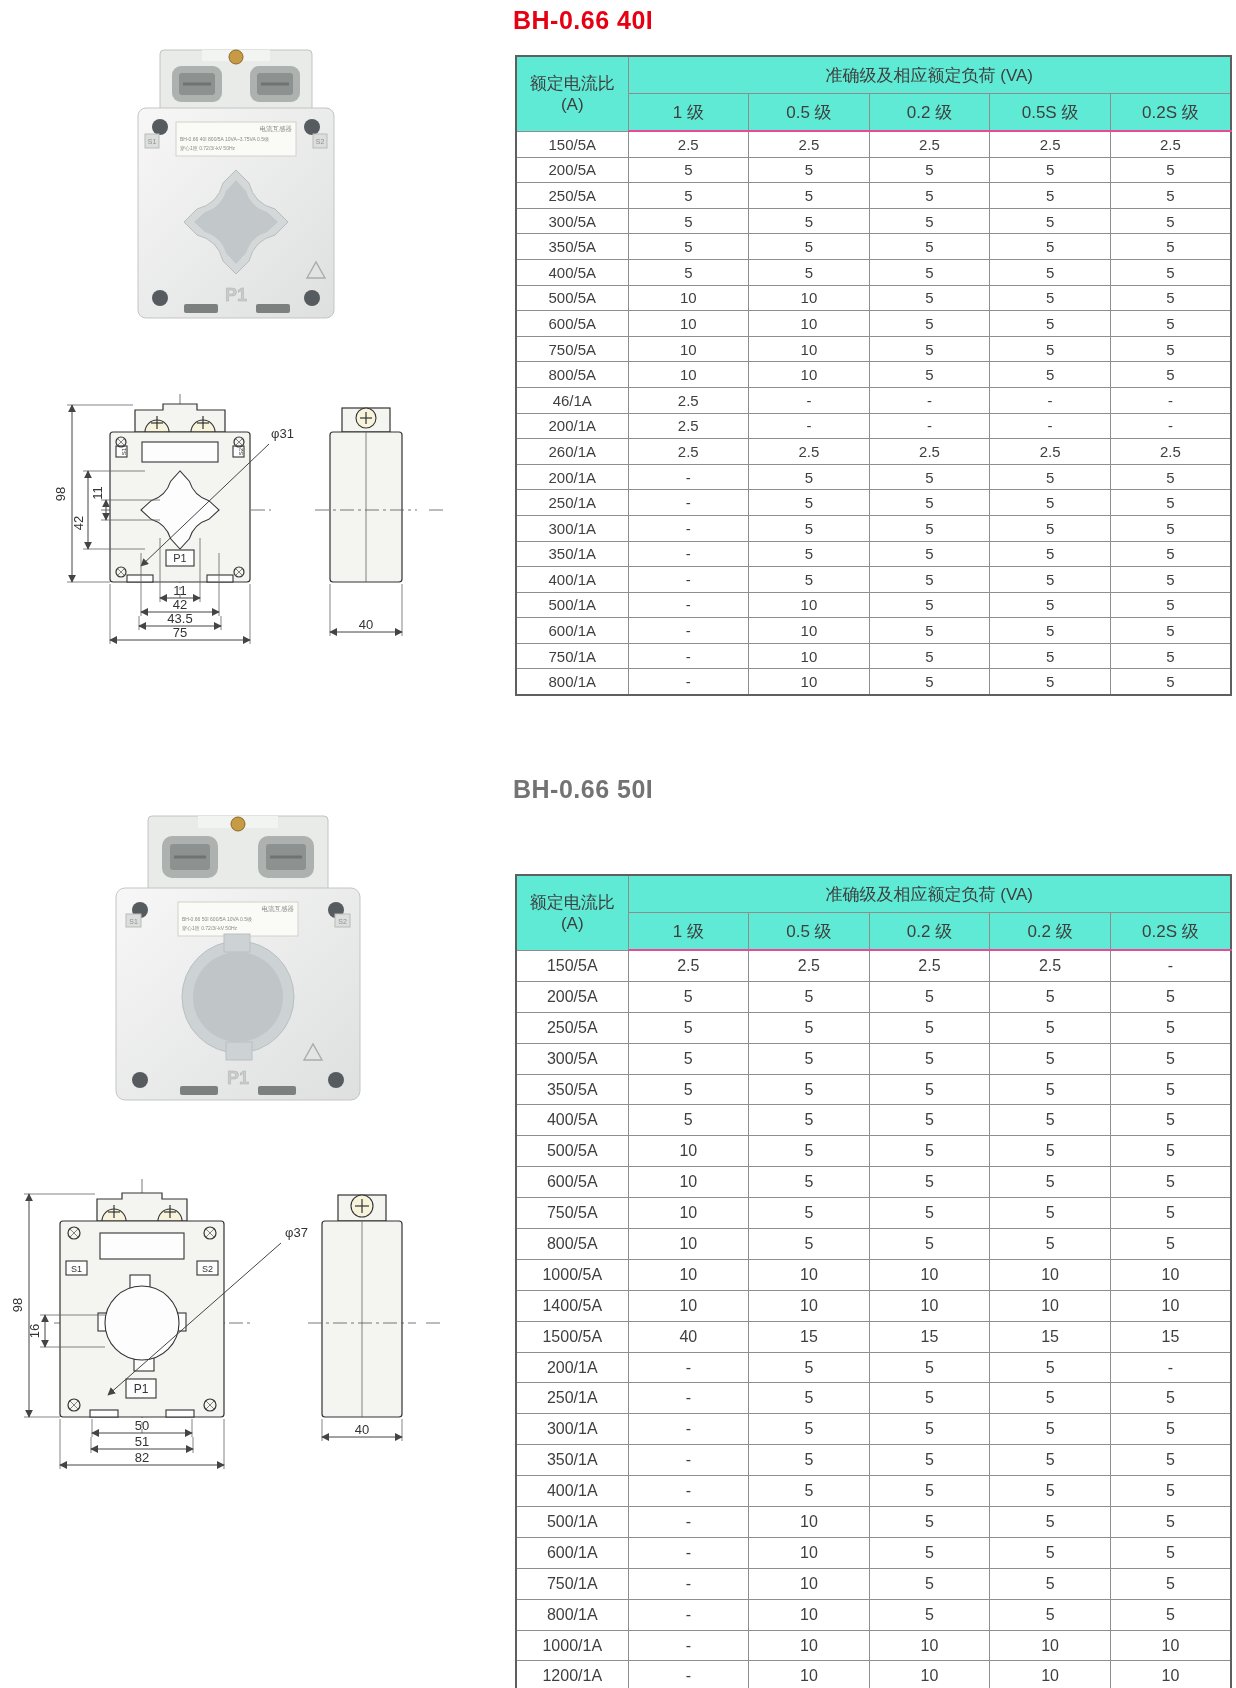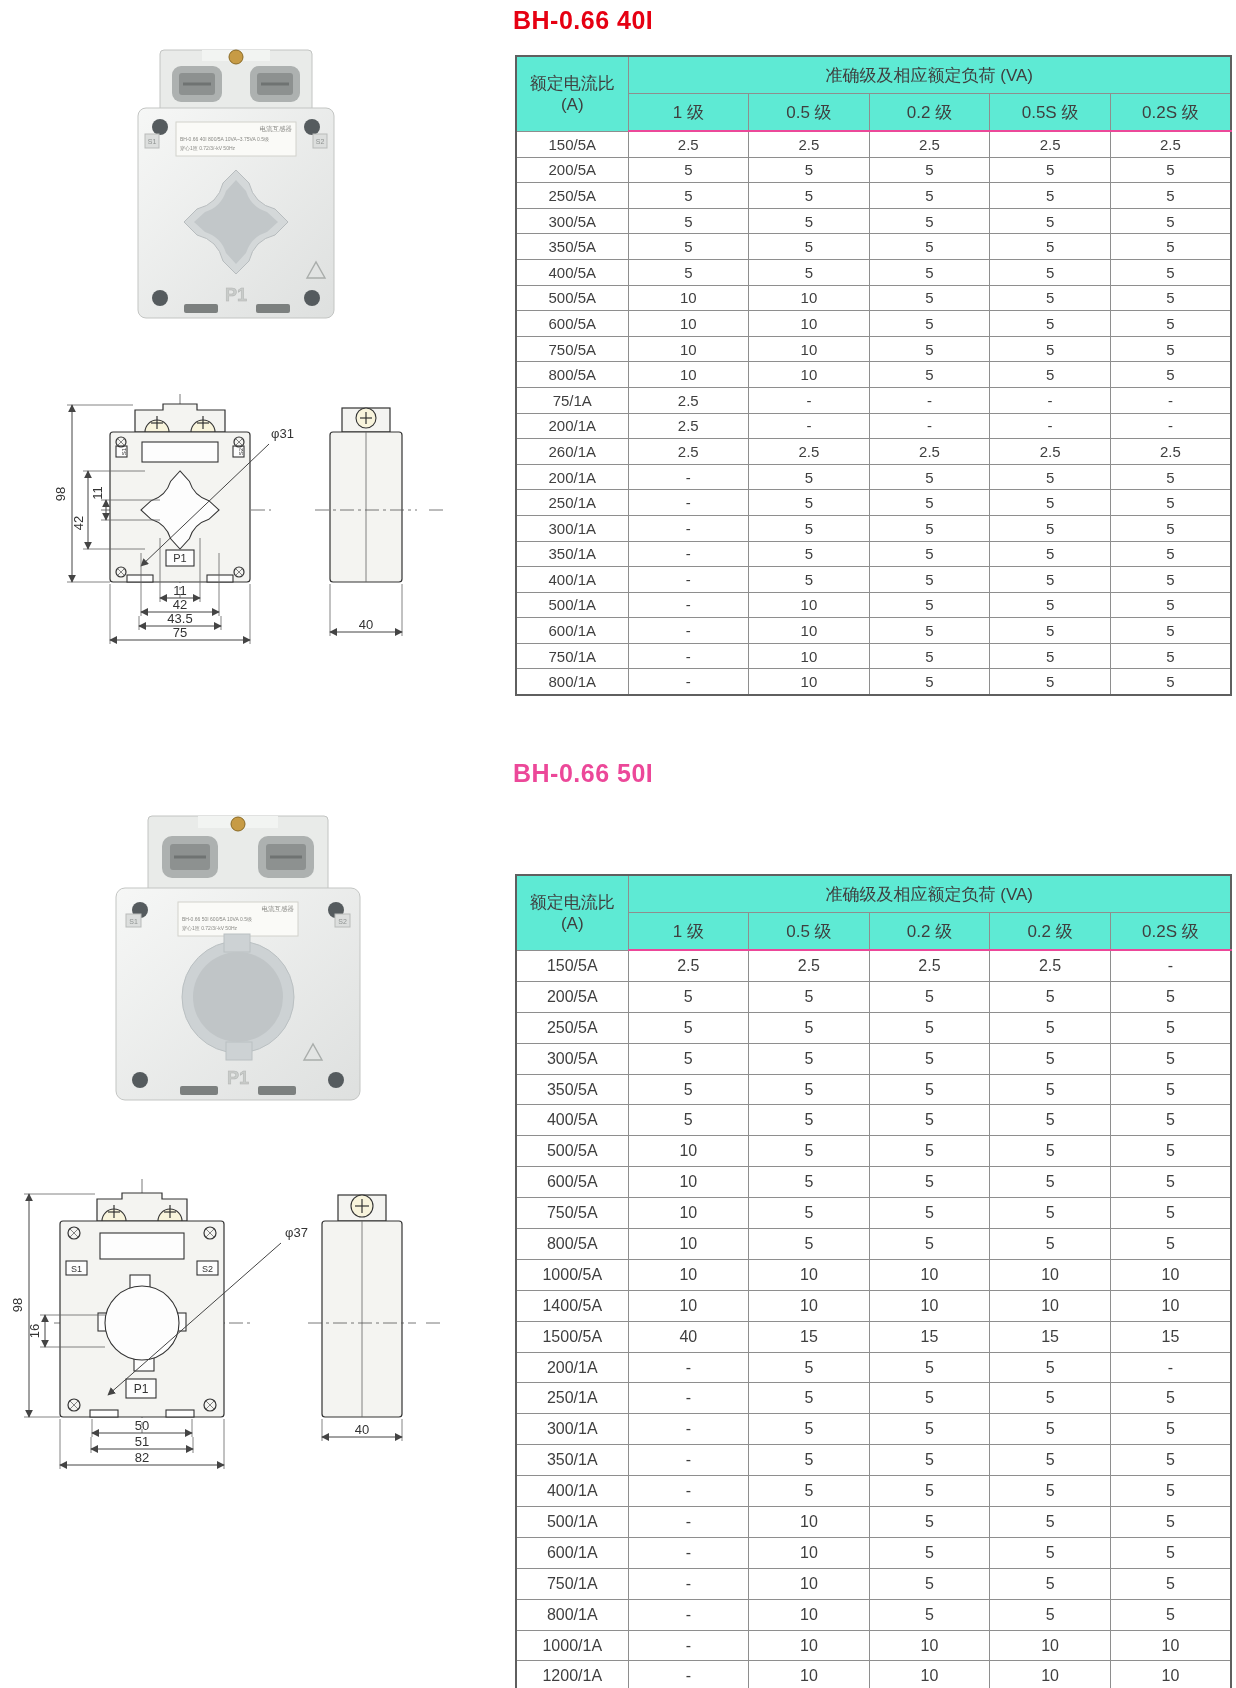--- a/index.html
+++ b/index.html
@@ -25,21 +25,21 @@
   .cl{stroke:#555;stroke-width:.8;fill:none;stroke-dasharray:14 4 3 4;}
   .dimln{stroke:#444;stroke-width:1;fill:none;}
   .dimtx{font-size:13px;fill:#333;}
   .dome{fill:#f8f4dc;stroke:#333;stroke-width:1.1;}
   svg text{font-family:"Liberation Sans","DejaVu Sans",sans-serif;}
 </style>
 </head>
 <body>
 
 <div class="abs sec-title" style="top: 6px; color: rgb(230, 0, 18);">BH-0.66 40I</div>
-<div class="abs sec-title" style="top: 759px; color: #ec4899;">BH-0.66 50I</div>
+<div class="abs sec-title" style="top: 775px; color: #737373;">BH-0.66 50I</div>
 
 <table class="spec" id="table1" style="top:55px;">
   <colgroup>
       <col class="c-ratio">
       <col>
       <col>
       <col>
       <col>
       <col>
     </colgroup>
@@ -142,21 +142,21 @@
       <tr>
         <td>800/5A</td>
         <td>10</td>
         <td>10</td>
         <td>5</td>
         <td>5</td>
         <td>5</td>
       </tr>
 
       <tr>
-        <td>75/1A</td>
+        <td>46/1A</td>
         <td>2.5</td>
         <td>-</td>
         <td>-</td>
         <td>-</td>
         <td>-</td>
       </tr>
 
       <tr>
         <td>200/1A</td>
         <td>2.5</td>

